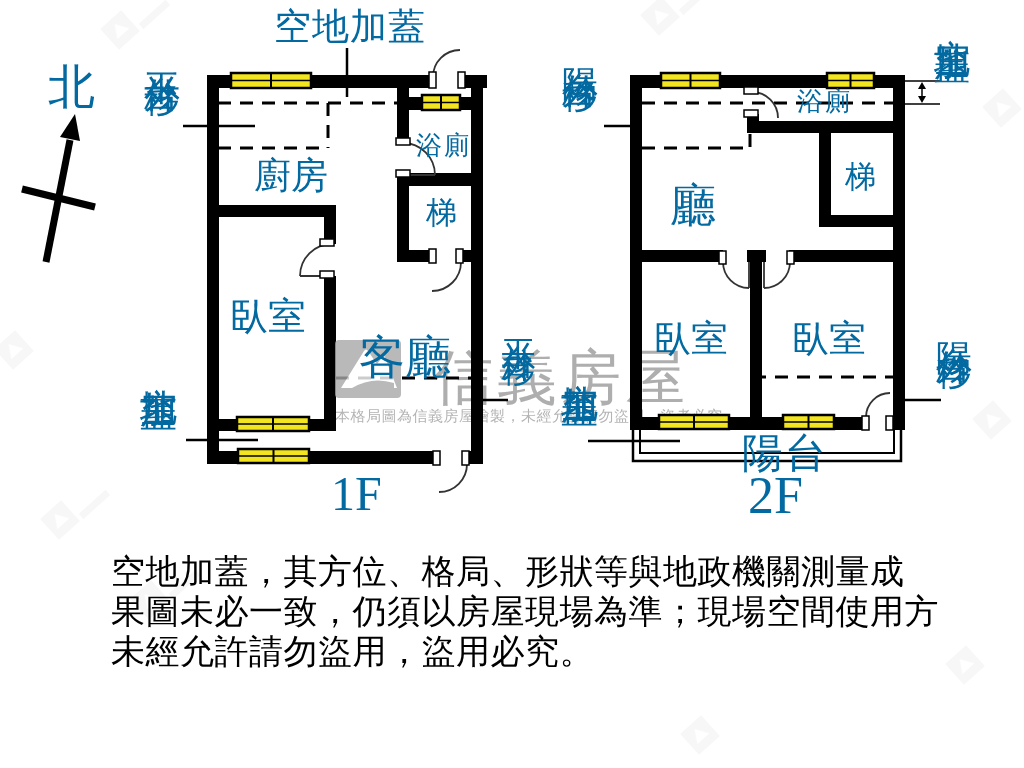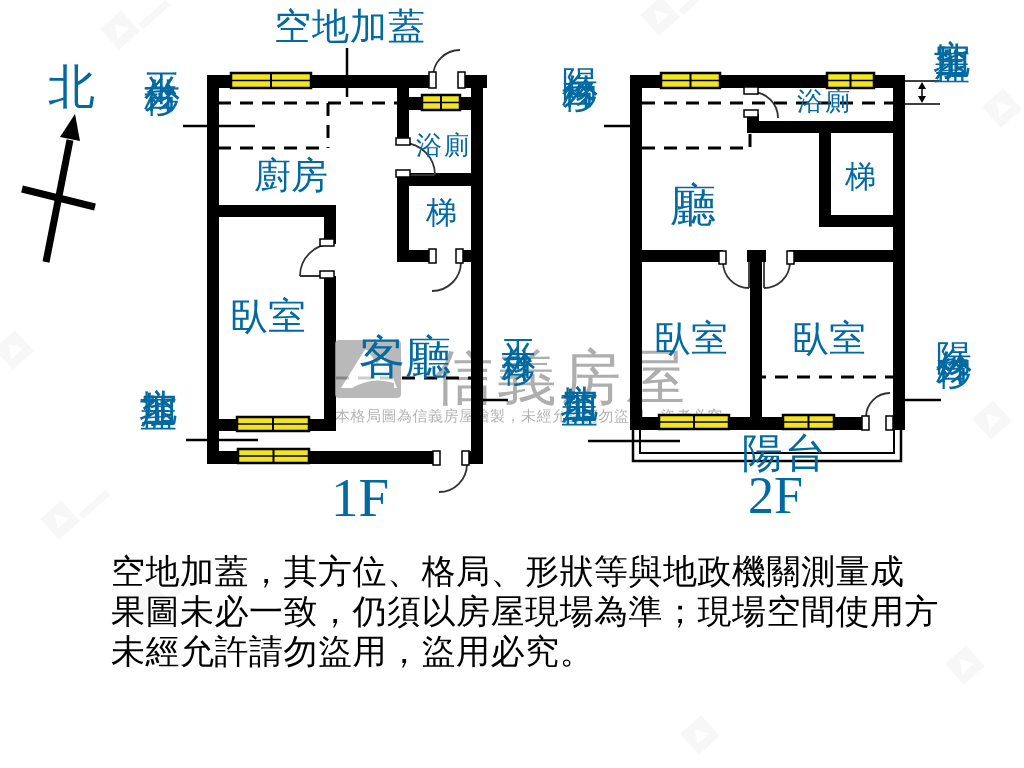--- a/index.html
+++ b/index.html
@@ -242,21 +242,21 @@
 
   <div class="lbl" style="left:274px;top:8px;font-size:37px;letter-spacing:1px;">空地加蓋</div>
   <div class="lbl v" style="left:144px;top:44px;font-size:36px;letter-spacing:3px;">平台外移</div>
   <div class="lbl" style="left:230px;top:157px;font-size:37px;margin-left:24px;">廚房</div>
   <div class="lbl" style="left:416px;top:133px;font-size:26px;letter-spacing:2px;">浴廁</div>
   <div class="lbl" style="left:426px;top:197px;font-size:31px;">梯</div>
   <div class="lbl" style="left:230px;top:297px;font-size:38px;">臥室</div>
   <div class="lbl" style="left:359px;top:295px;font-size:46px;margin-top:40px;">客廳</div>
   <div class="lbl v" style="left:140px;top:358px;font-size:37px;letter-spacing:2px;">空地加蓋</div>
   <div class="lbl v" style="left:501px;top:312px;font-size:34px;letter-spacing:5px;">平台外移</div>
-  <div class="lbl" style="left:331px;top:470px;font-size:55px;">1F</div>
+  <div class="lbl" style="left:331px;top:470px;font-size:48px;">1F</div>
 
   <div class="lbl v" style="left:562px;top:40px;font-size:36px;letter-spacing:3px;">陽台外移</div>
   <div class="lbl v" style="left:934px;top:10px;font-size:36px;letter-spacing:3px;">空地加蓋</div>
   <div class="lbl" style="left:797px;top:89px;font-size:26px;letter-spacing:2px;">浴廁</div>
   <div class="lbl" style="left:845px;top:161px;font-size:31px;">梯</div>
   <div class="lbl" style="left:670px;top:183px;font-size:46px;">廳</div>
   <div class="lbl" style="left:654px;top:320px;font-size:37px;">臥室</div>
   <div class="lbl" style="left:792px;top:320px;font-size:37px;">臥室</div>
   <div class="lbl" style="left:742px;top:433px;font-size:41px;letter-spacing:2px;">陽台</div>
   <div class="lbl v" style="left:561px;top:354px;font-size:37px;letter-spacing:2px;">空地加蓋</div>

